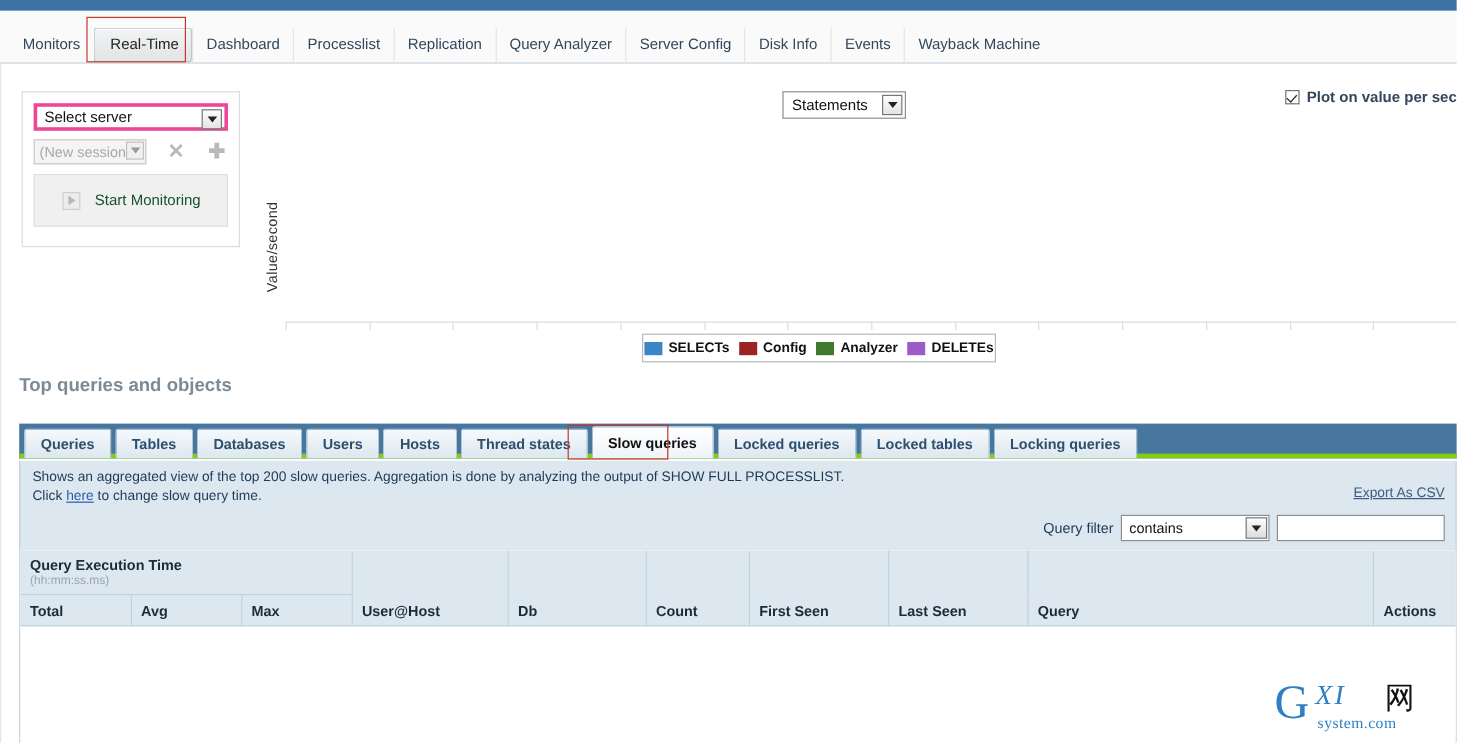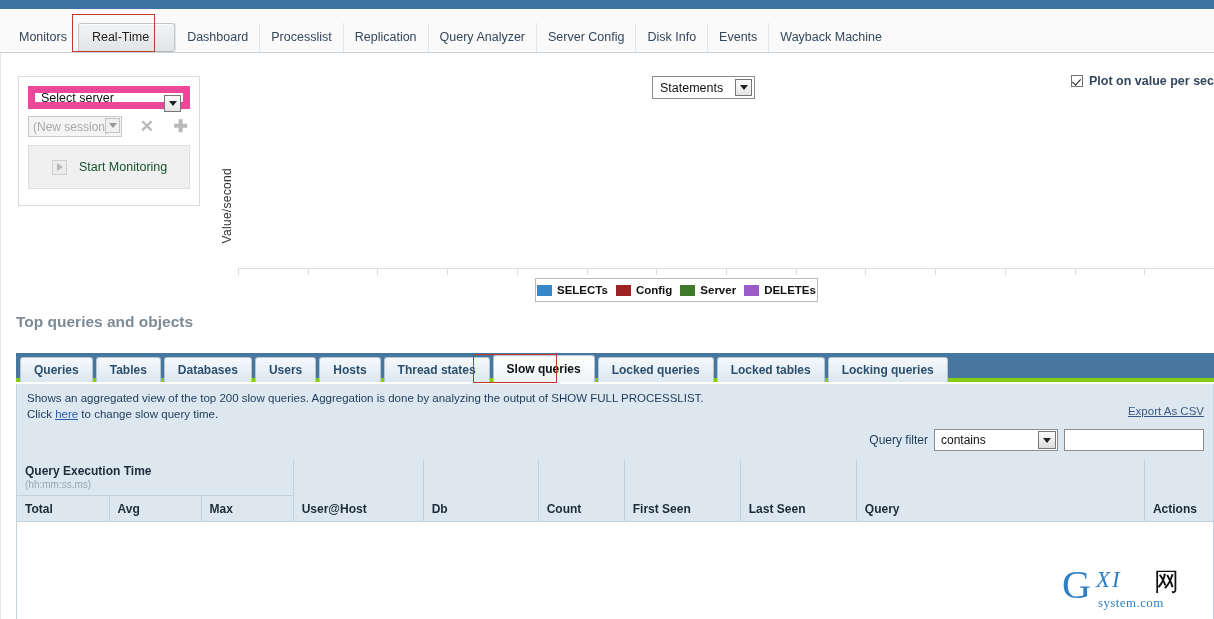--- a/index.html
+++ b/index.html
@@ -35,41 +35,41 @@
     border-left:1px solid #e2e6ea;
     background:transparent;
     cursor:pointer;
   }
   .navtab:first-child { border-left:none; }
   .navtab.active {
     background: linear-gradient(to bottom,#f2f3f4 0%, #e3e4e5 100%);
     border:1px solid #c3c5c7;
     border-bottom-color:#b5b7b9;
     border-radius:3px;
-    padding:6px 25px 7px 13px;
+    padding:6px 10px 7px 13px;
     color:#222;
     box-shadow: inset 0 1px 0 #fbfbfb;
   }
   .annot-red {
     position:absolute;
     border:1.5px solid #c0392b;
     pointer-events:none;
     z-index:40;
   }
 
   
   .serverpanel {
     position:absolute; left:18px; top:76px; width:182px; height:130px;
     border:1px solid #dcdcdc; background:#fff;
   }
   .sp-inner { padding:9px 9px 0 9px; }
   .selectbox {
     position:relative;
     height:23px;
-    border:7px solid #ec4899;
+    border:3px solid #ec4899;
     background:#fff;
     display:flex; align-items:center;
     font-size:12.5px; color:#111;
     padding-left:6px;
   }
   .selectbox .arrowbtn {
     position:absolute; right:2px; top:2px;
     width:17px; height:17px;
     border:1px solid #767676;
     background: linear-gradient(to bottom,#fdfdfd,#e4e4e4);
@@ -381,21 +381,21 @@
         <div class="legitem">
           <span class="swatch" style="background: rgb(58, 135, 200);"></span>
           <span>SELECTs</span>
         </div>
         <div class="legitem">
           <span class="swatch" style="background: rgb(155, 35, 35);"></span>
           <span>Config</span>
         </div>
         <div class="legitem">
           <span class="swatch" style="background: rgb(63, 122, 44);"></span>
-          <span>Server</span>
+          <span>Analyzer</span>
         </div>
         <div class="legitem">
           <span class="swatch" style="background: rgb(155, 91, 200);"></span>
           <span>DELETEs</span>
         </div>
       </div>
   </div>
 
   <div class="sectitle">Top queries and objects</div>
 

